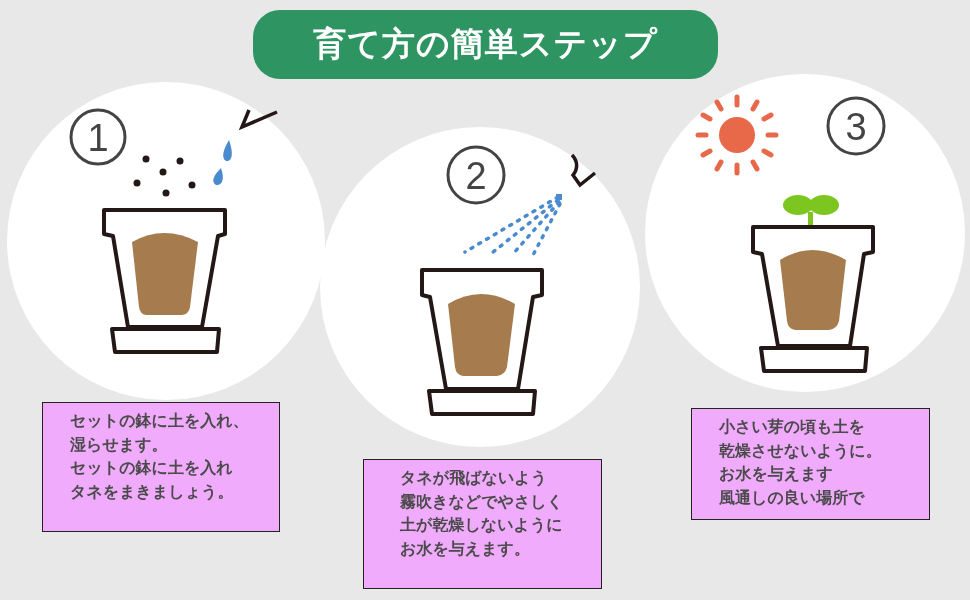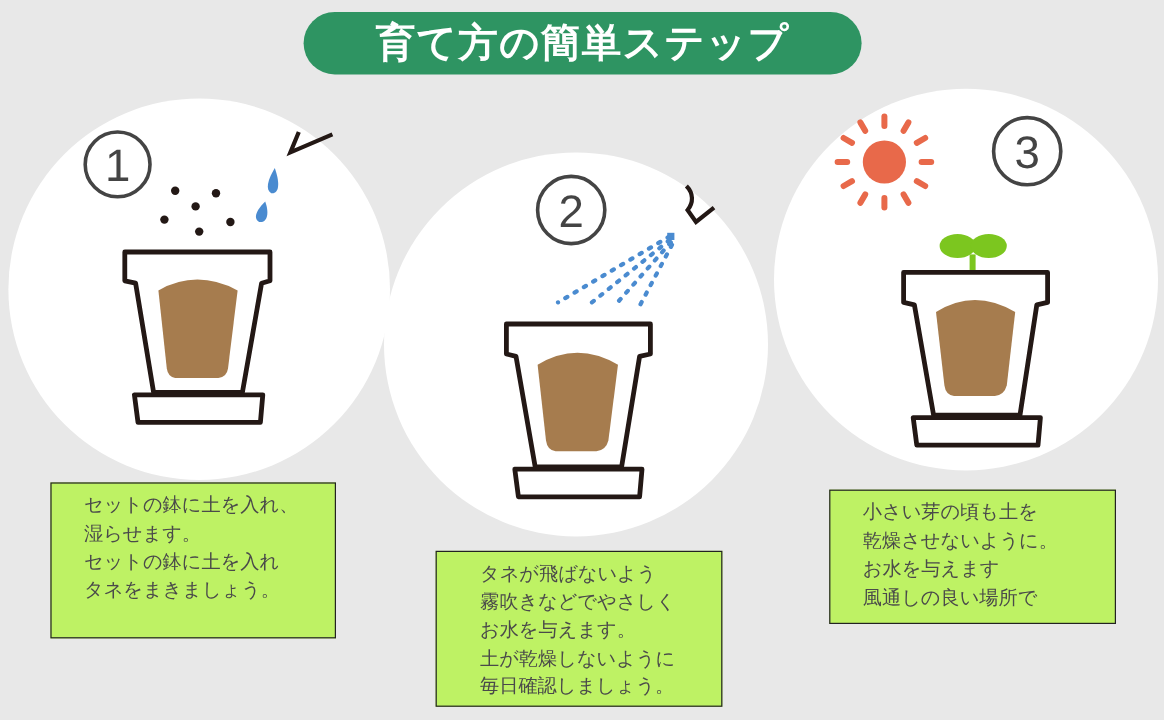--- a/index.html
+++ b/index.html
@@ -2,35 +2,35 @@
 <html><head>
 <meta charset="utf-8">
 <style>
   html, body { margin: 0; padding: 0; }
   body {
     width: 970px; height: 600px; overflow: hidden;
     background: #e8e8e8; position: relative;
     font-family: "DejaVu Sans", "Liberation Sans", sans-serif;
   }
   .title-pill {
-    position: absolute; left: 253px; top: 10px; width: 465px; height: 52px;
+    position: absolute; left: 253px; top: 10px; width: 465px; height: 69px;
     background: #2e9462; border-radius: 27px;
     display: flex; align-items: center; justify-content: center; font-family: Liberation Serif, serif;
   }
   .title-pill span {
     color: #ffffff; font-size: 33px; font-weight: bold; letter-spacing: 1px;
   }
   .circle {
     position: absolute; background: #ffffff; border-radius: 50%;
   }
   .circle svg { position: absolute; left: 0; top: 0; }
   .textbox {
-    position: absolute; border: 1.5px solid #222222; background: #bef264;
+    position: absolute; border: 1.5px solid #222222; background: #f0abfc;
     box-sizing: border-box; padding: 6px 0 0 27px;
-    color: #4a4a4a; font-size: 16px; line-height: 23.5px;
+    color: #4a4a4a; font-size: 16px; line-height: 23.5px; font-weight: bold;
   }
   .textbox div { white-space: nowrap; }
 </style>
 </head>
 <body>
 
 <div class="title-pill">
   <span>育て方の簡単ステップ</span>
 </div>
 
@@ -128,23 +128,22 @@
 <div class="textbox" style="left:42px; top:402px; width:238px; height:130px;">
   <div>セットの鉢に土を入れ、</div>
   <div>湿らせます。</div>
   <div>セットの鉢に土を入れ</div>
   <div>タネをまきましょう。</div>
 </div>
 
 <div class="textbox" style="left:363px; top:459px; width:239px; height:130px;padding-left:36px;">
   <div>タネが飛ばないよう</div>
   <div>霧吹きなどでやさしく</div>
+  <div>土が乾燥しないように</div>
   <div>お水を与えます。</div>
-  <div>土が乾燥しないように</div>
-  <div>毎日確認しましょう。</div>
 </div>
 
 <div class="textbox" style="left:691px; top:408px; width:239px; height:112px;">
   <div>小さい芽の頃も土を</div>
   <div>乾燥させないように。</div>
   <div>お水を与えます</div>
   <div>風通しの良い場所で</div>
 </div>
 
 </body></html>

